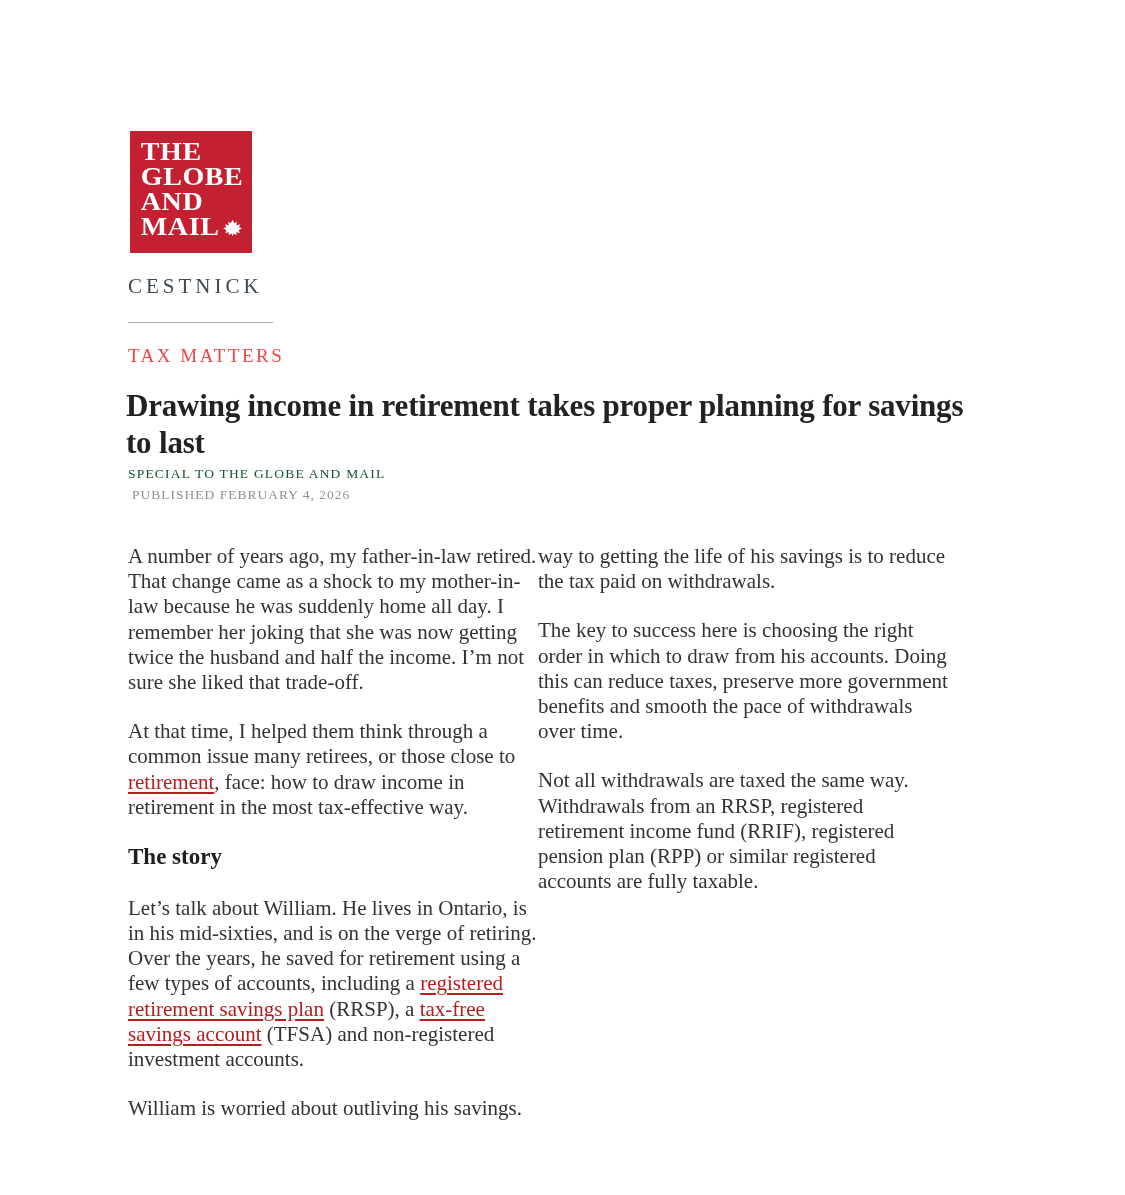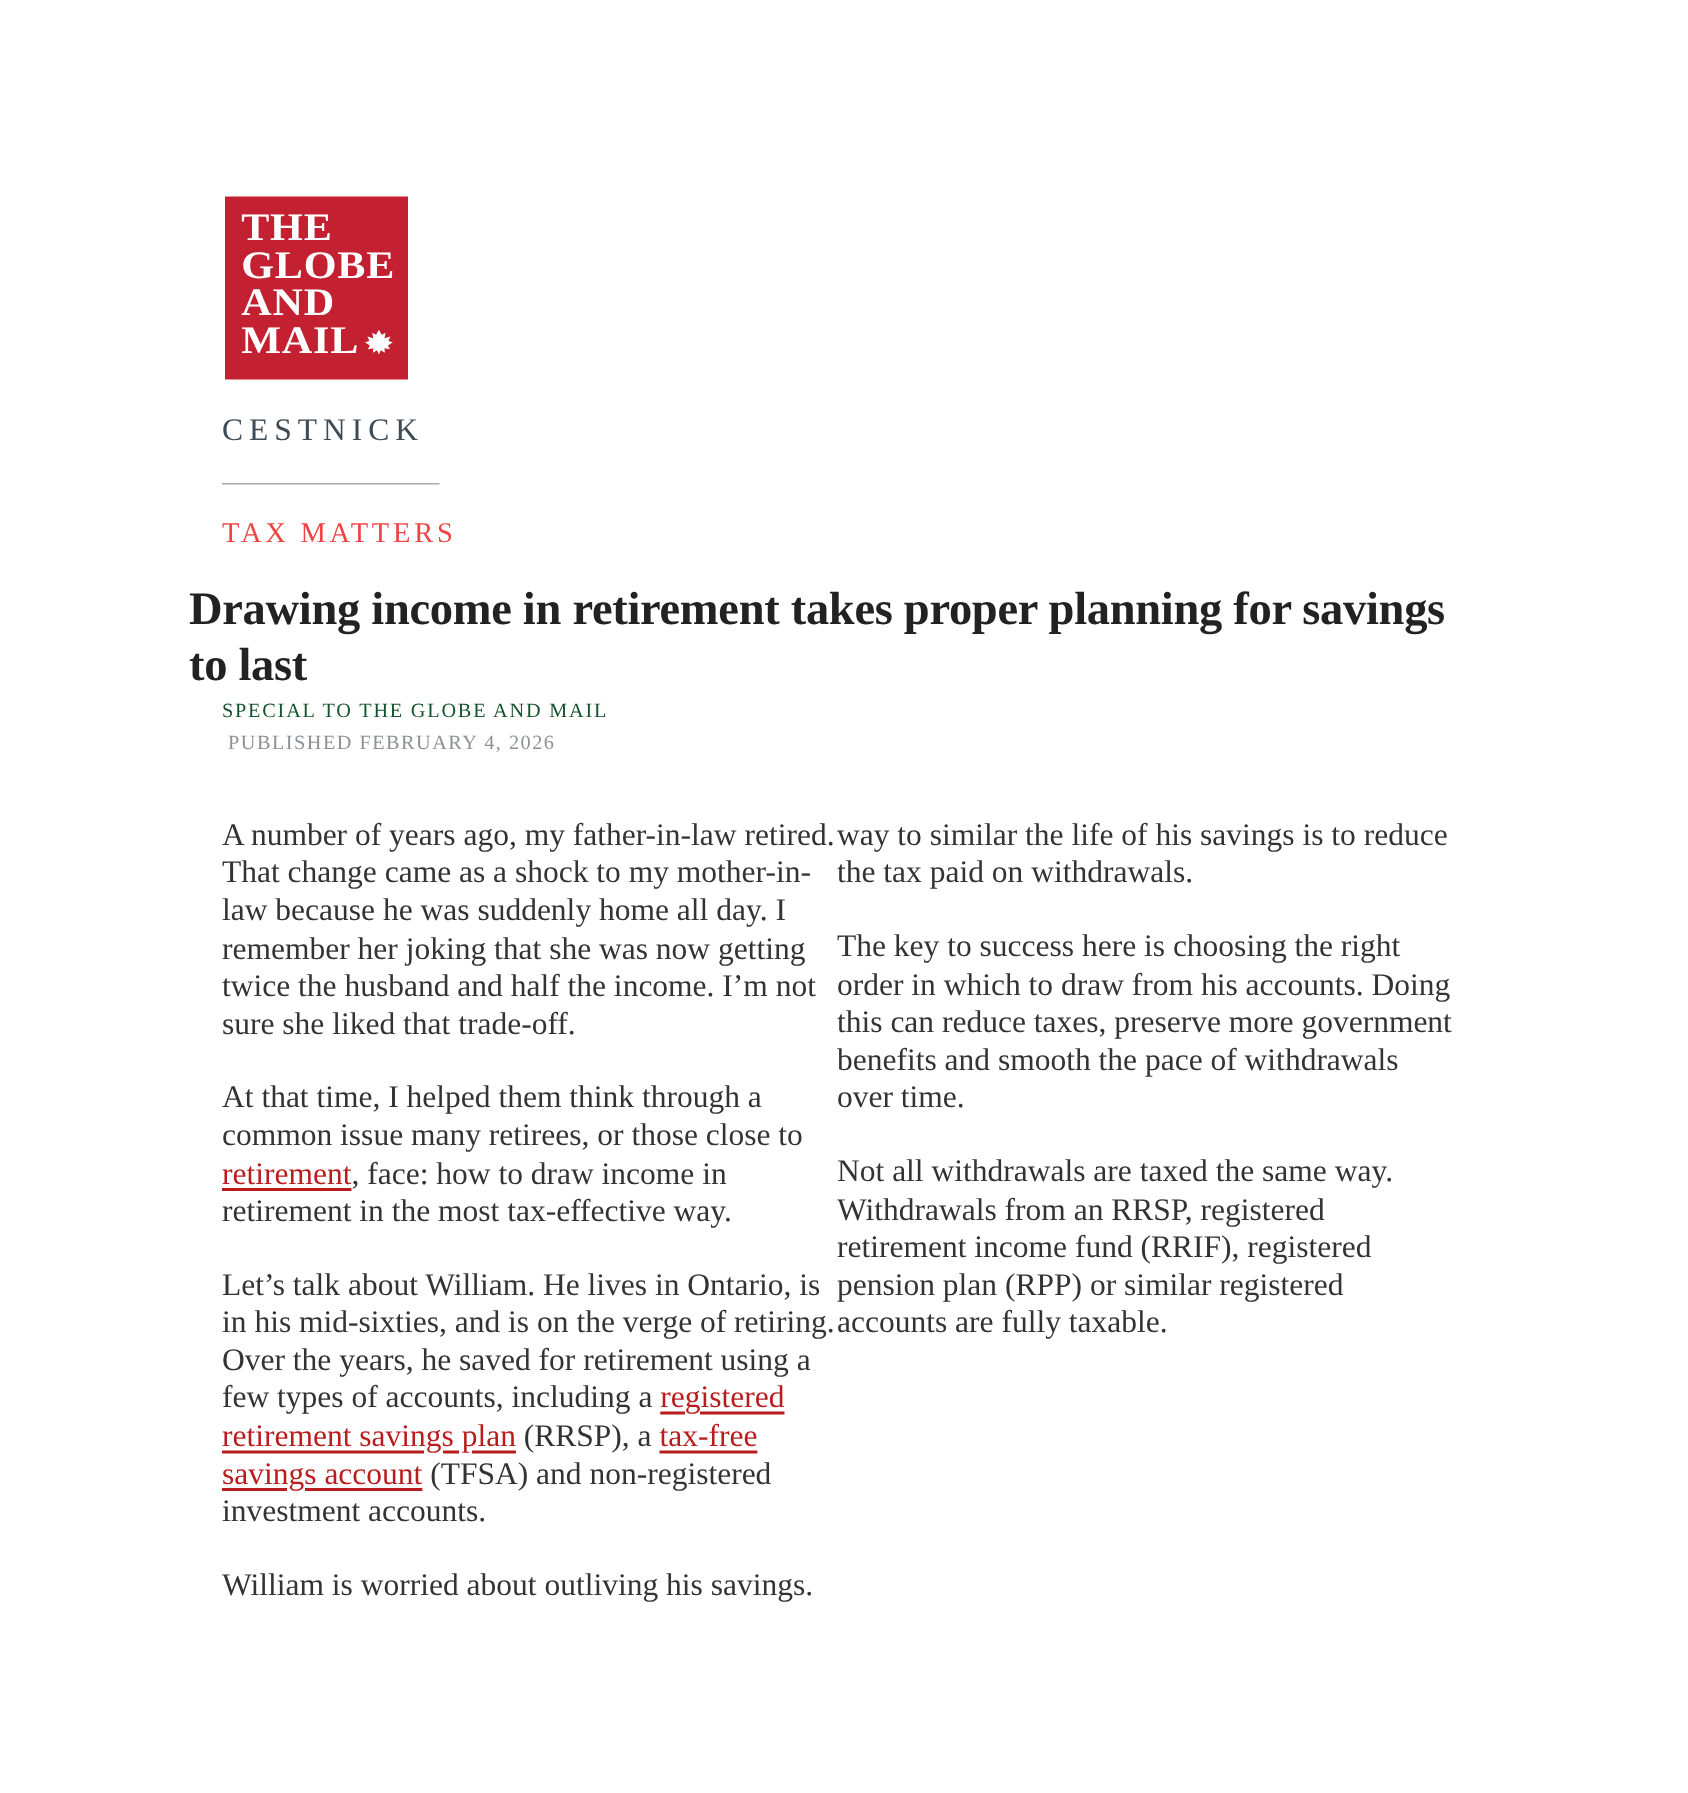--- a/index.html
+++ b/index.html
@@ -8,21 +8,21 @@
     background: #ffffff;
   }
   body {
     width: 1125px;
     height: 1195px;
     overflow: hidden;
     position: relative;
     font-family: "Liberation Serif", "DejaVu Serif", serif;
     color: #333333;
   }
-  .abs { position: absolute; margin-left: 20px; }
+  .abs { position: absolute; }
 
   
   .logo {
     left: 130px; top: 131px;
     width: 122px; height: 122px;
     background: #c32132;
     overflow: hidden;
   }
   .logo-text {
     padding: 9px 0 0 10px;
@@ -136,21 +136,22 @@
 
 <h1 class="abs headline" style="margin:0;">Drawing income in retirement takes proper planning for savings to last</h1>
 
 <div class="abs meta1">SPECIAL TO THE GLOBE AND MAIL</div>
 <div class="abs meta2">PUBLISHED FEBRUARY 4, 2026</div>
 
 <div class="abs columns">
   <div class="col">
       <p><span>A number of years ago, my father-in-law retired. That change came as a shock to my mother-in-law because he was suddenly home all day. I remember her joking that she was now getting twice the husband and half the income. I’m not sure she liked that trade-off.</span></p>
       <p><span>At that time, I helped them think through a common issue many retirees, or those close to </span><a class="inline-link" href="#">retirement</a><span>, face: how to draw income in retirement in the most tax-effective way.</span></p>
+      <h2>The story</h2>
       <p><span>Let’s talk about William. He lives in Ontario, is in his mid-sixties, and is on the verge of retiring. Over the years, he saved for retirement using a few types of accounts, including a </span><a class="inline-link" href="#">registered retirement savings plan</a><span> (RRSP), a </span><a class="inline-link" href="#">tax-free savings account</a><span> (TFSA) and non-registered investment accounts.</span></p>
       <p><span>William is worried about outliving his savings.</span></p>
     </div>
   <div class="col">
-      <p><span>way to similar the life of his savings is to reduce the tax paid on withdrawals.</span></p>
+      <p><span>way to getting the life of his savings is to reduce the tax paid on withdrawals.</span></p>
       <p><span>The key to success here is choosing the right order in which to draw from his accounts. Doing this can reduce taxes, preserve more government benefits and smooth the pace of withdrawals over time.</span></p>
       <p><span>Not all withdrawals are taxed the same way. Withdrawals from an RRSP, registered retirement income fund (RRIF), registered pension plan (RPP) or similar registered accounts are fully taxable.</span></p>
     </div>
 </div>
 
 </body></html>

